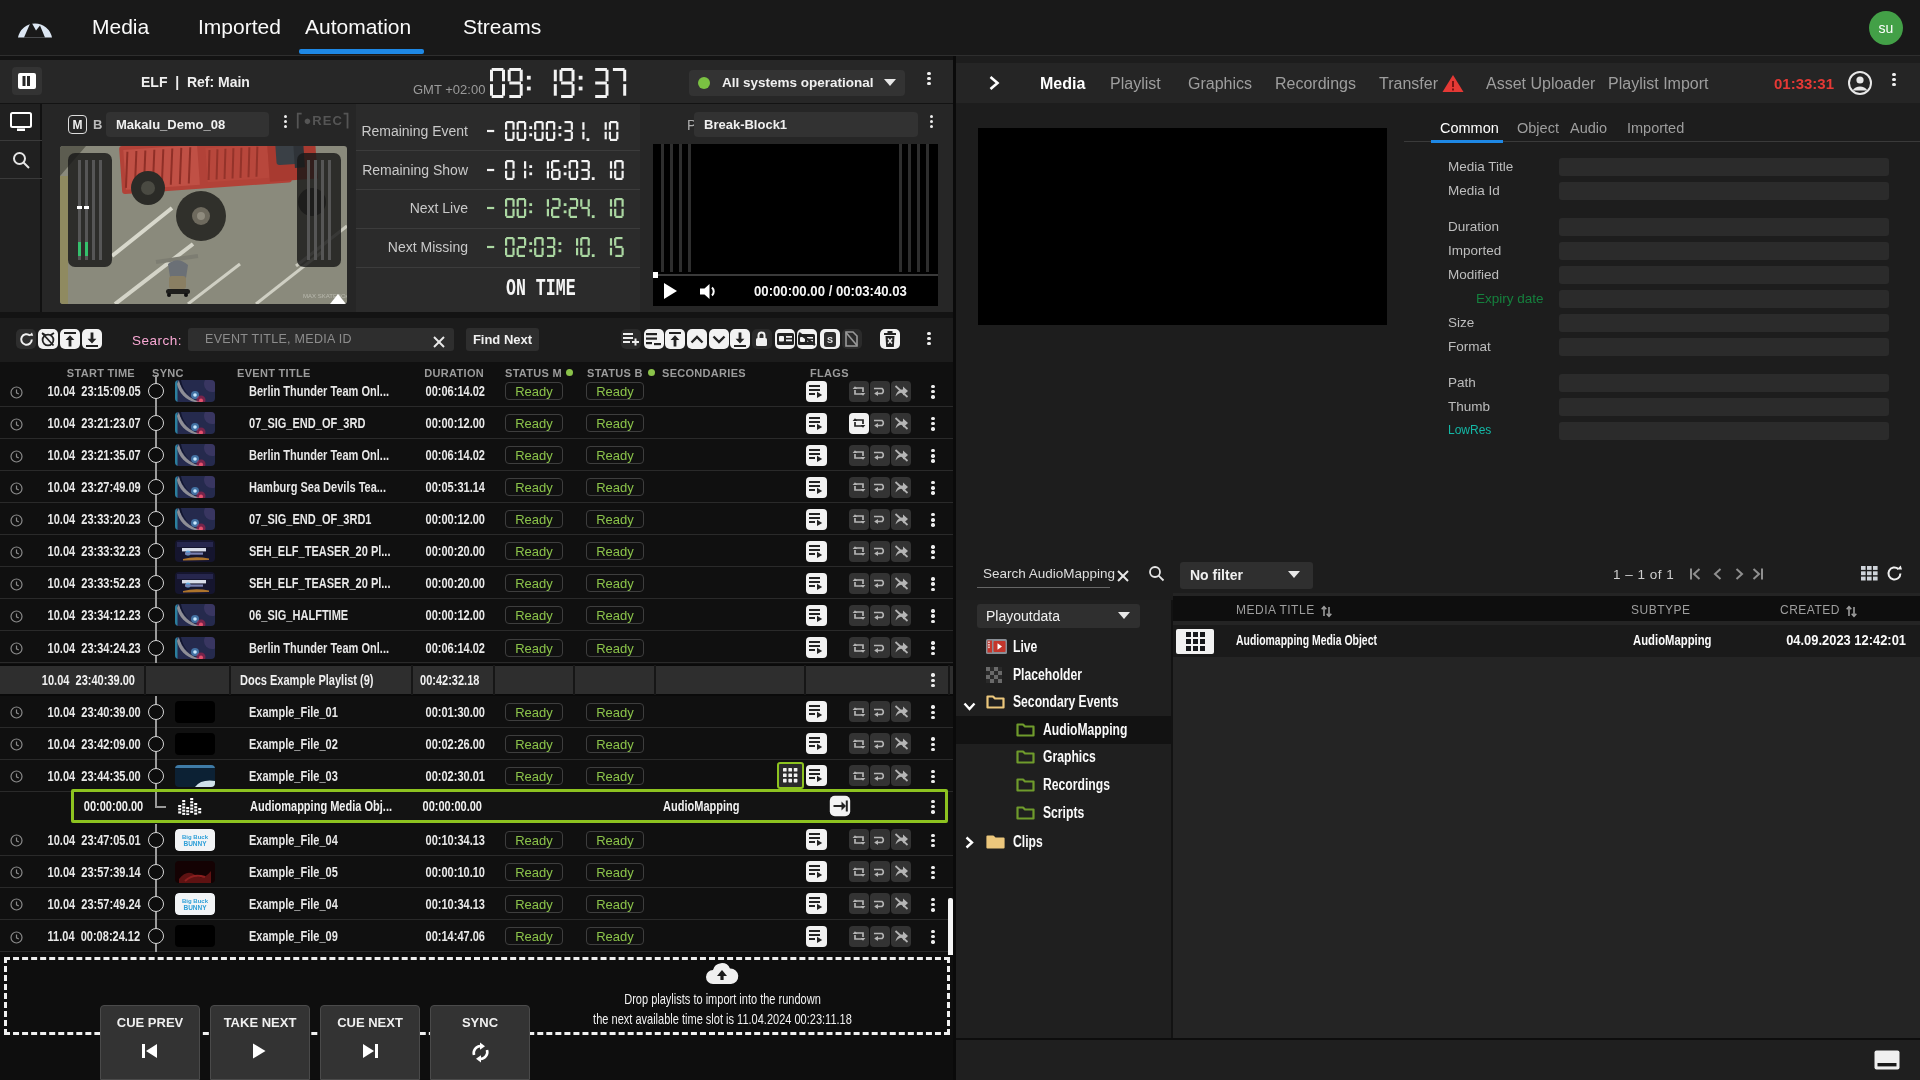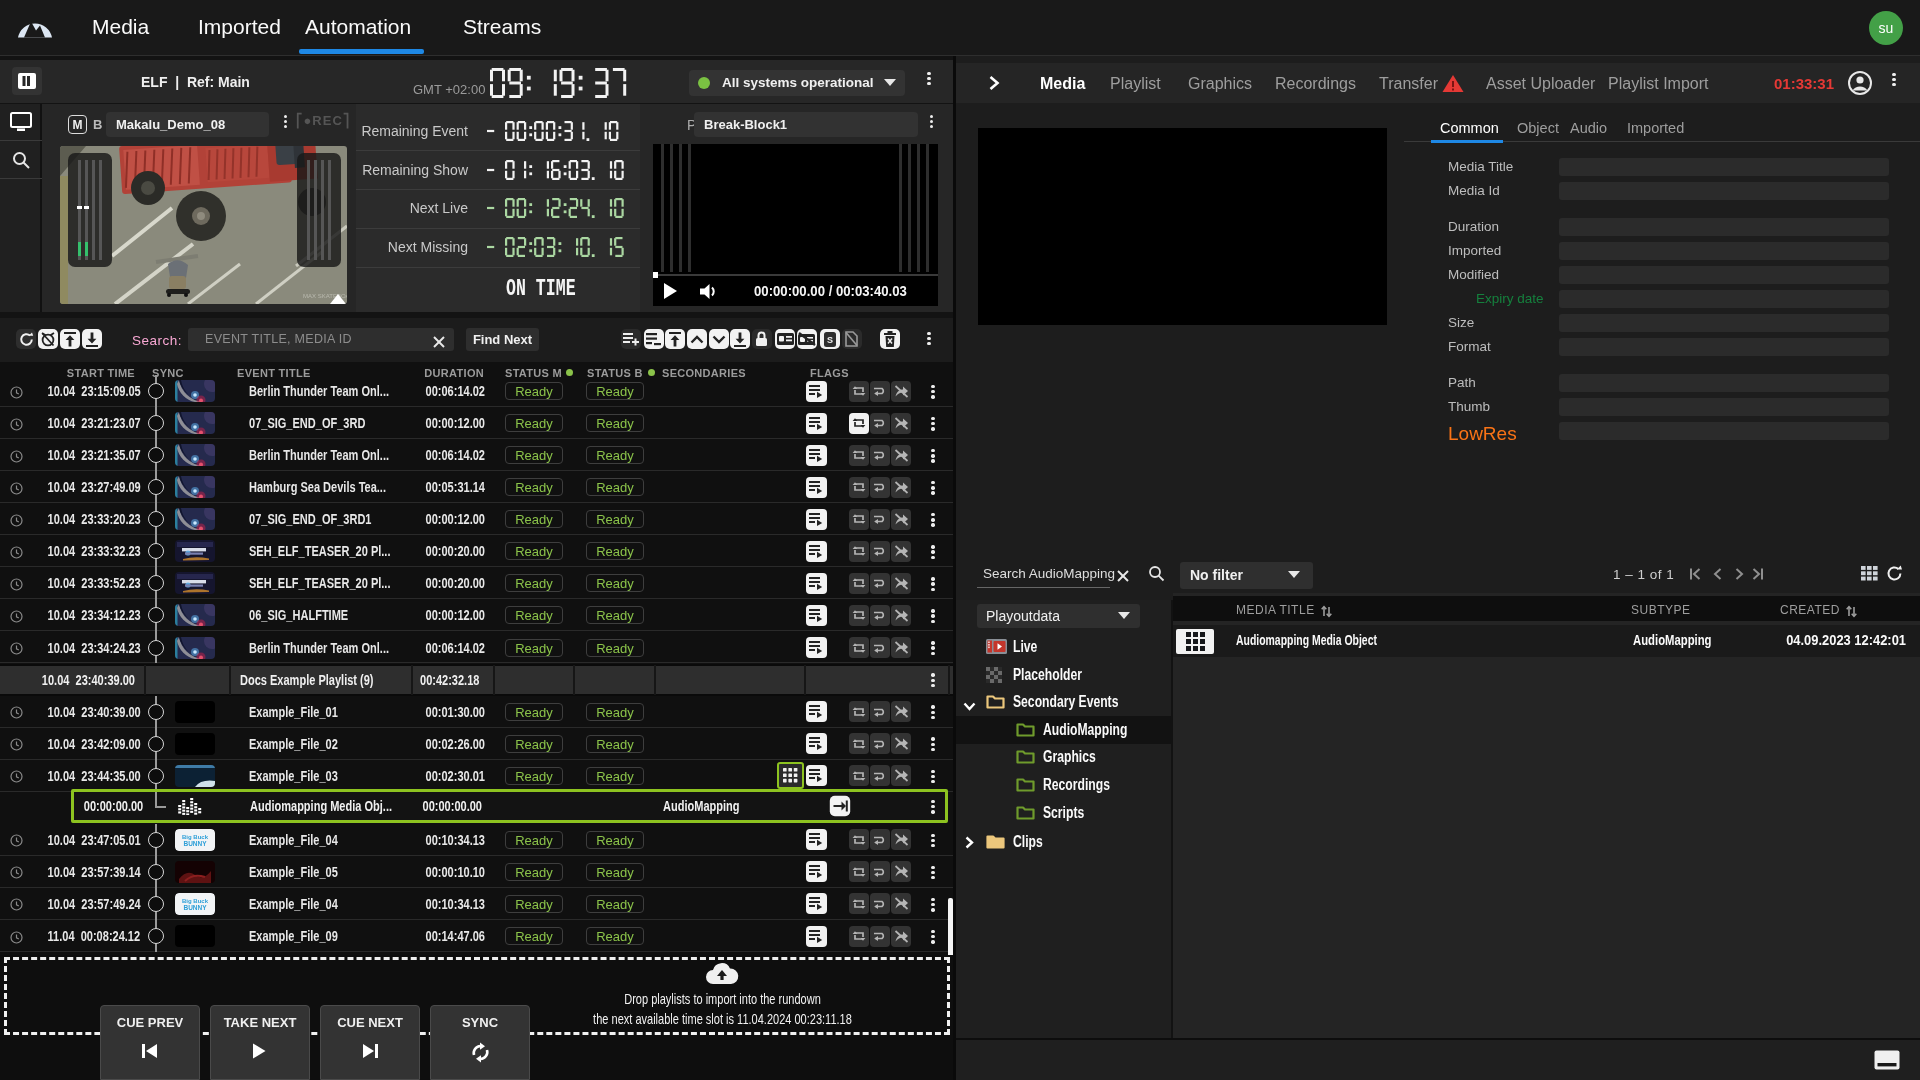--- a/index.html
+++ b/index.html
@@ -1521,21 +1521,21 @@
     <div style="position:absolute;left:1448px;top:291px;font-size:13.5px;color:#15803d;margin-left:28px;">Expiry date</div>
     <div style="position:absolute;left:1559px;top:290px;width:330px;height:18px;background:#2b2b2b;border-radius:3px;"></div>
     <div style="position:absolute;left:1448px;top:315px;font-size:13.5px;color:#bdbdbd;">Size</div>
     <div style="position:absolute;left:1559px;top:314px;width:330px;height:18px;background:#2b2b2b;border-radius:3px;"></div>
     <div style="position:absolute;left:1448px;top:339px;font-size:13.5px;color:#bdbdbd;">Format</div>
     <div style="position:absolute;left:1559px;top:338px;width:330px;height:18px;background:#2b2b2b;border-radius:3px;"></div>
     <div style="position:absolute;left:1448px;top:375px;font-size:13.5px;color:#bdbdbd;">Path</div>
     <div style="position:absolute;left:1559px;top:374px;width:330px;height:18px;background:#2b2b2b;border-radius:3px;"></div>
     <div style="position:absolute;left:1448px;top:399px;font-size:13.5px;color:#bdbdbd;">Thumb</div>
     <div style="position:absolute;left:1559px;top:398px;width:330px;height:18px;background:#2b2b2b;border-radius:3px;"></div>
-    <div style="position:absolute;left:1448px;top:423px;font-size:19px;color:#f97316;">LowRes</div>
+    <div style="position:absolute;left:1448px;top:423px;font-size:12px;color:#14b8a6;">LowRes</div>
     <div style="position:absolute;left:1559px;top:422px;width:330px;height:18px;background:#2b2b2b;border-radius:3px;"></div>
     <div style="position:absolute;left:977px;top:563px;width:133px;height:25px;border-bottom:1px solid #666;"></div>
     <div style="position:absolute;left:983px;top:566px;font-size:13.5px;color:#dedede;">Search AudioMapping</div>
     <div style="position:absolute;left:1117px;top:568px;"><svg width="12" height="12" viewBox="0 0 12 12">
         <line x1="1" y1="1" x2="11" y2="11" stroke="#e8e8e8" stroke-width="2"></line>
         <line x1="11" y1="1" x2="1" y2="11" stroke="#e8e8e8" stroke-width="2"></line>
       </svg></div>
     <div style="position:absolute;left:1148px;top:565px;"><svg width="17" height="17" viewBox="0 0 17 17">
         <circle cx="7" cy="7" r="5" fill="none" stroke="#e5e5e5" stroke-width="1.8"></circle>
         <line x1="10.6" y1="10.6" x2="15.5" y2="15.5" stroke="#e5e5e5" stroke-width="1.8"></line>

